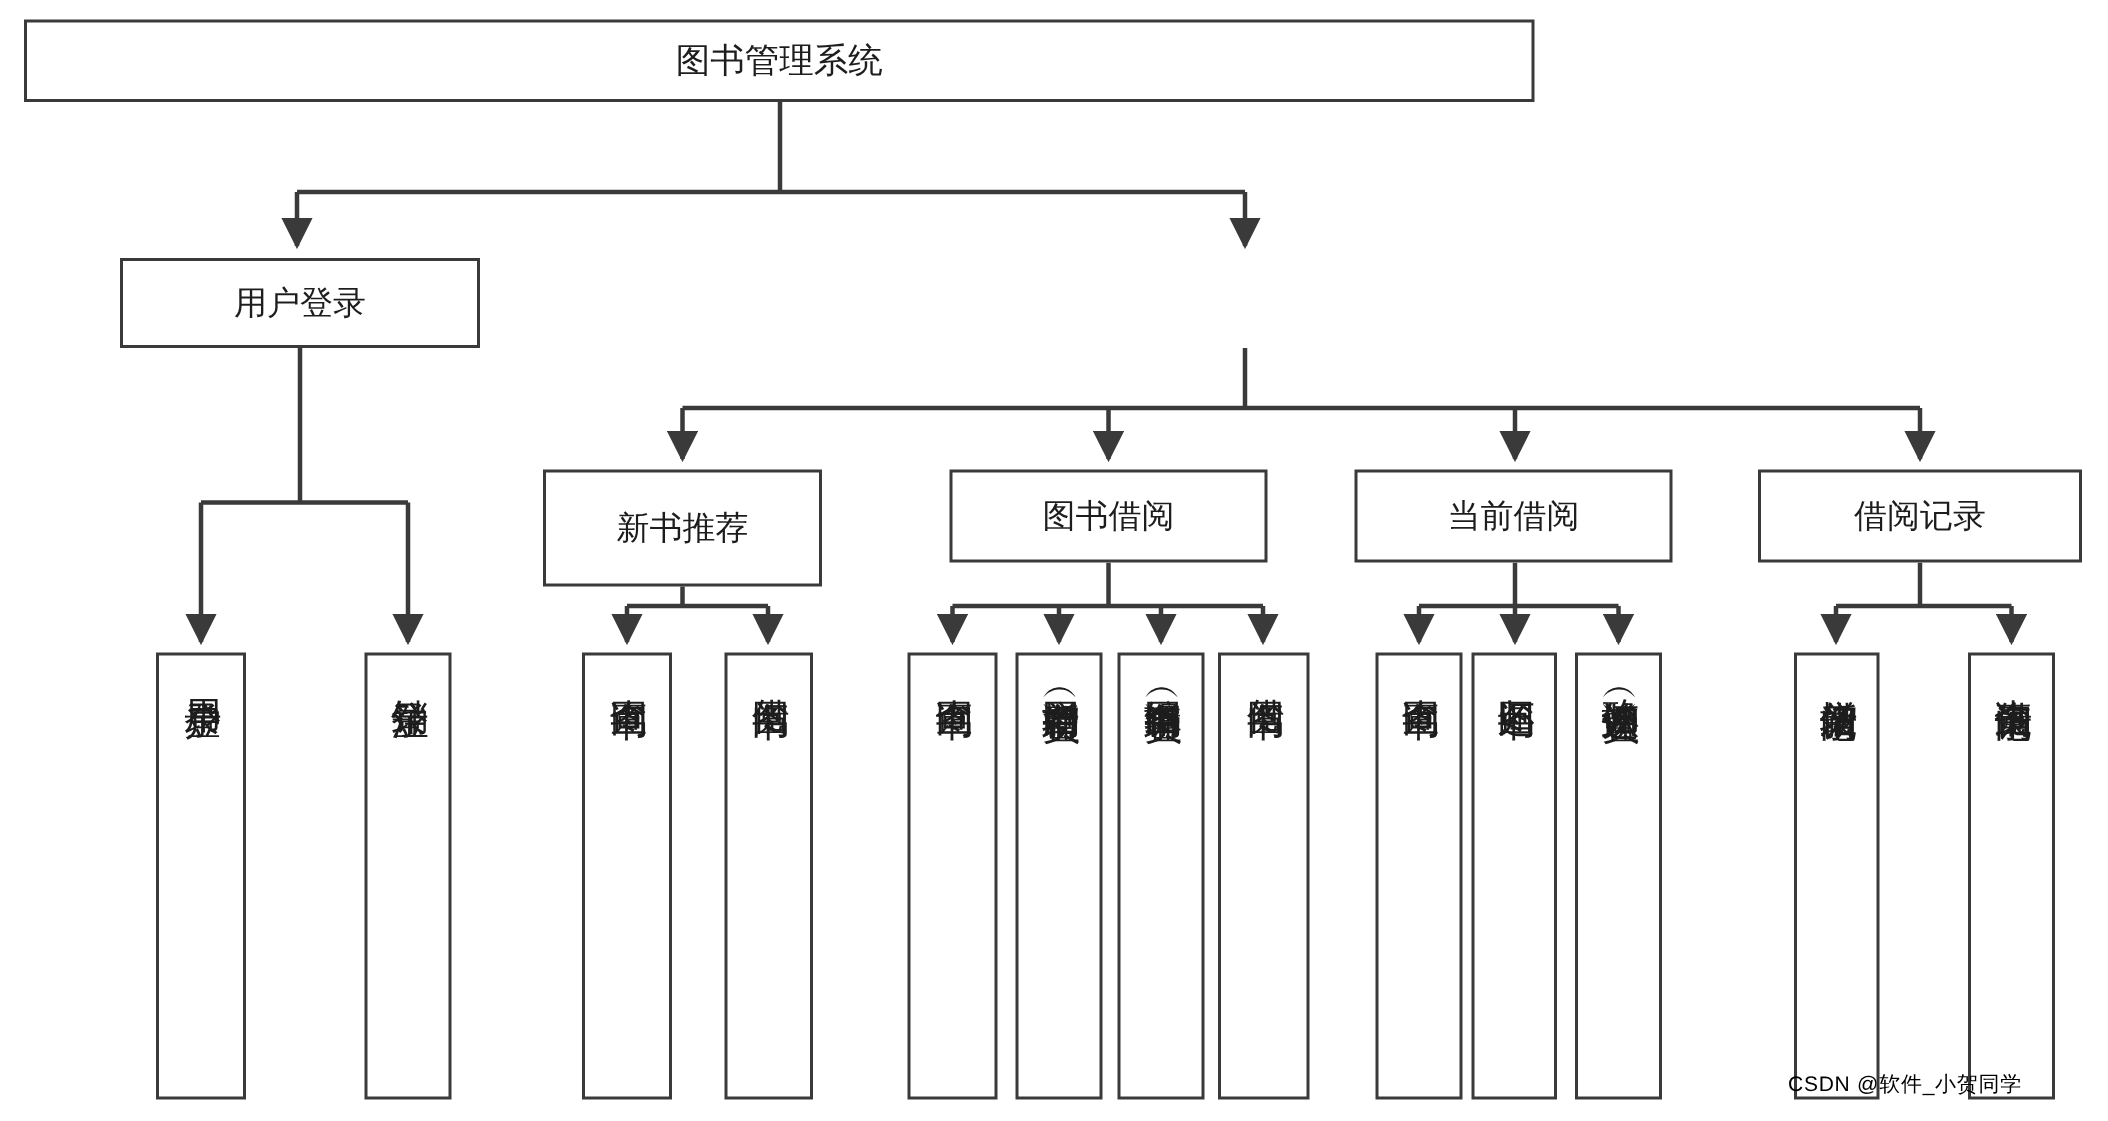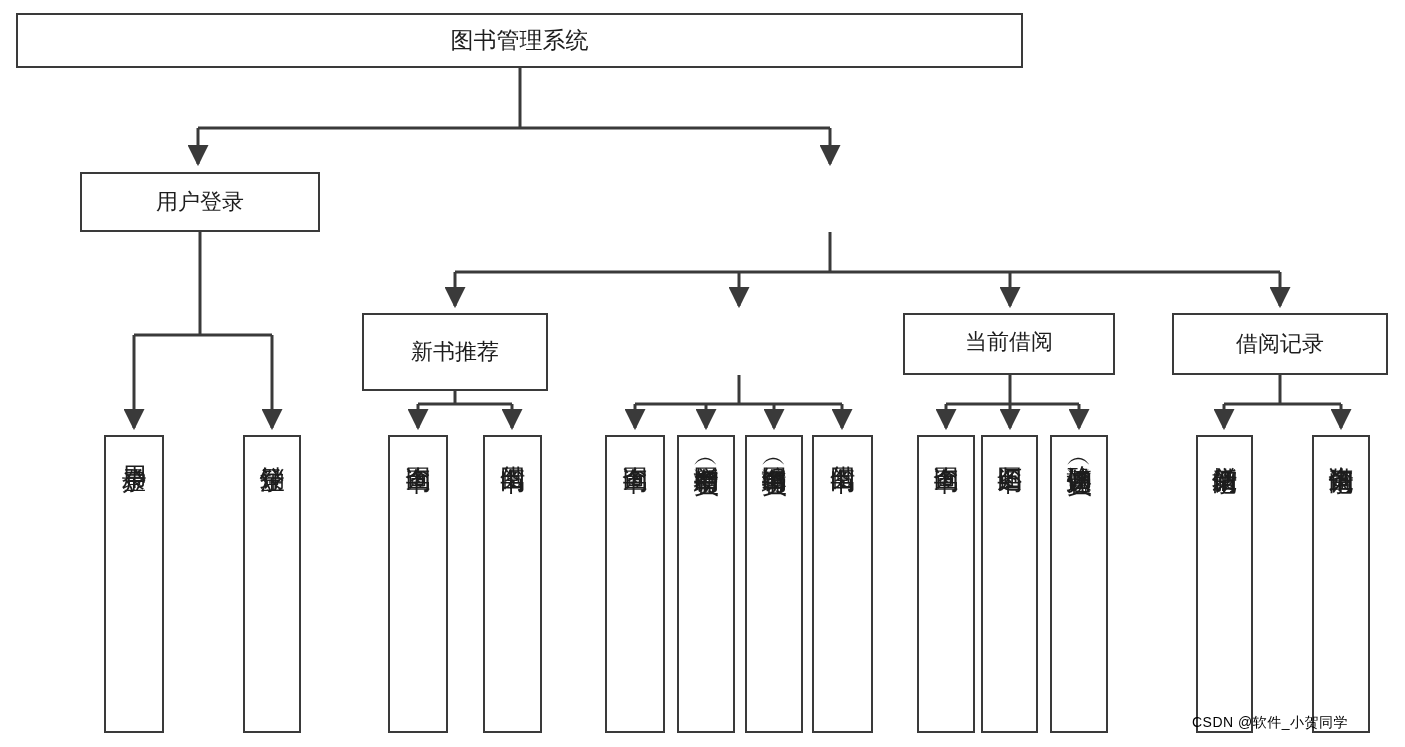--- a/index.html
+++ b/index.html
@@ -126,22 +126,25 @@
 
   <div class="node h" style="left:80px;top:172px;width:240px;height:60px;">
     <span class="lbl">用户登录</span>
   </div>
 
 
   <div class="node h" style="left:362px;top:313px;width:186px;height:78px;">
     <span class="lbl">新书推荐</span>
   </div>
 
-
-  <div class="node h" style="left:903px;top:313px;width:212px;height:62px;font-family:Liberation Mono, monospace;">
+  <div class="node h" style="left:633px;top:313px;width:212px;height:62px;">
+    <span class="lbl">图书借阅</span>
+  </div>
+
+  <div class="node h" style="left:903px;top:313px;width:212px;height:62px;">
     <span class="lbl">当前借阅</span>
   </div>
 
   <div class="node h" style="left:1172px;top:313px;width:216px;height:62px;">
     <span class="lbl">借阅记录</span>
   </div>
 
   <div class="node v" style="left:104px;top:435px;width:60px;height:298px;">
     <span class="lbl">用户登录</span>
   </div>

